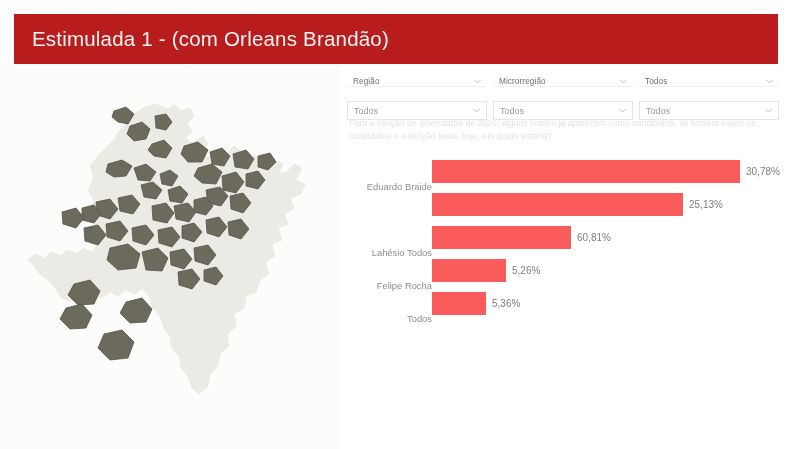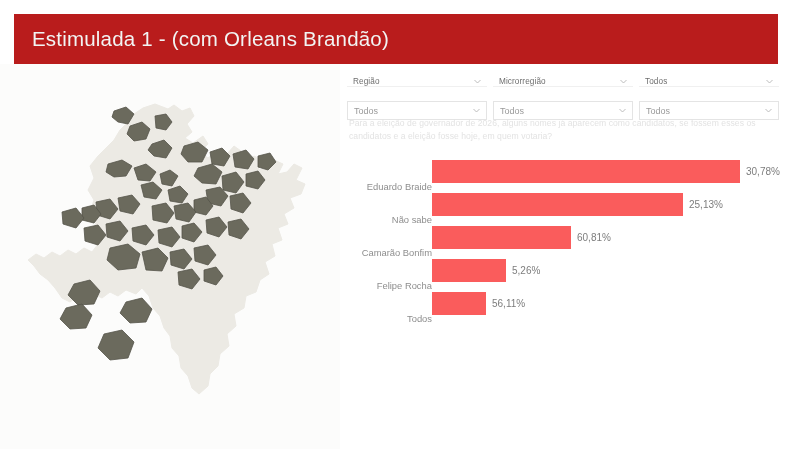--- a/index.html
+++ b/index.html
@@ -291,43 +291,42 @@
 
     <div id="chart">
         <div class="bar-row">
           <div class="bar-label">Eduardo Braide</div>
           <div class="bar-track">
             <div class="bar-fill" style="width: 308px; background: rgb(250, 92, 92);"></div>
           </div>
           <div class="bar-value" style="left: 406px;">30,78%</div>
         </div>
         <div class="bar-row">
-          <div class="bar-label">Não sabe</div>
           <div class="bar-track">
             <div class="bar-fill" style="width: 251px; background: rgb(250, 92, 92);"></div>
           </div>
           <div class="bar-value" style="left: 349px;">25,13%</div>
         </div>
         <div class="bar-row">
-          <div class="bar-label">Camarão Bonfim</div>
+          <div class="bar-label">Lahésio Todos</div>
           <div class="bar-track">
             <div class="bar-fill" style="width: 139px; background: rgb(250, 92, 92);"></div>
           </div>
           <div class="bar-value" style="left: 237px;">60,81%</div>
         </div>
         <div class="bar-row">
           <div class="bar-label">Felipe Rocha</div>
           <div class="bar-track">
             <div class="bar-fill" style="width: 74px; background: rgb(250, 92, 92);"></div>
           </div>
           <div class="bar-value" style="left: 172px;">5,26%</div>
         </div>
         <div class="bar-row">
           <div class="bar-label">Todos</div>
           <div class="bar-track">
             <div class="bar-fill" style="width: 54px; background: rgb(250, 92, 92);"></div>
           </div>
-          <div class="bar-value" style="left: 152px;">56,11%</div>
+          <div class="bar-value" style="left: 152px;">5,36%</div>
         </div>
       </div>
 
   </div>
 </div>
 
 </body></html>

